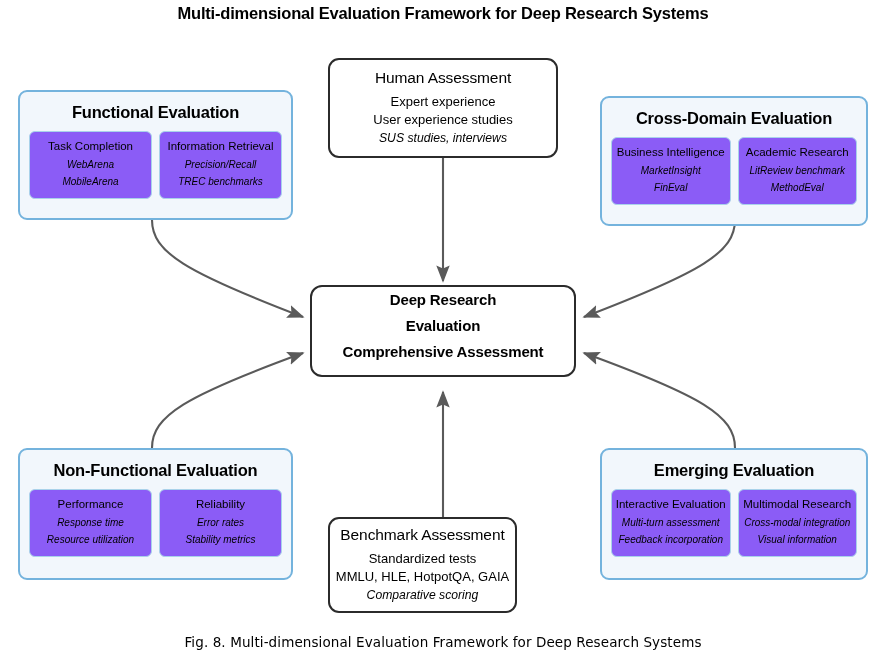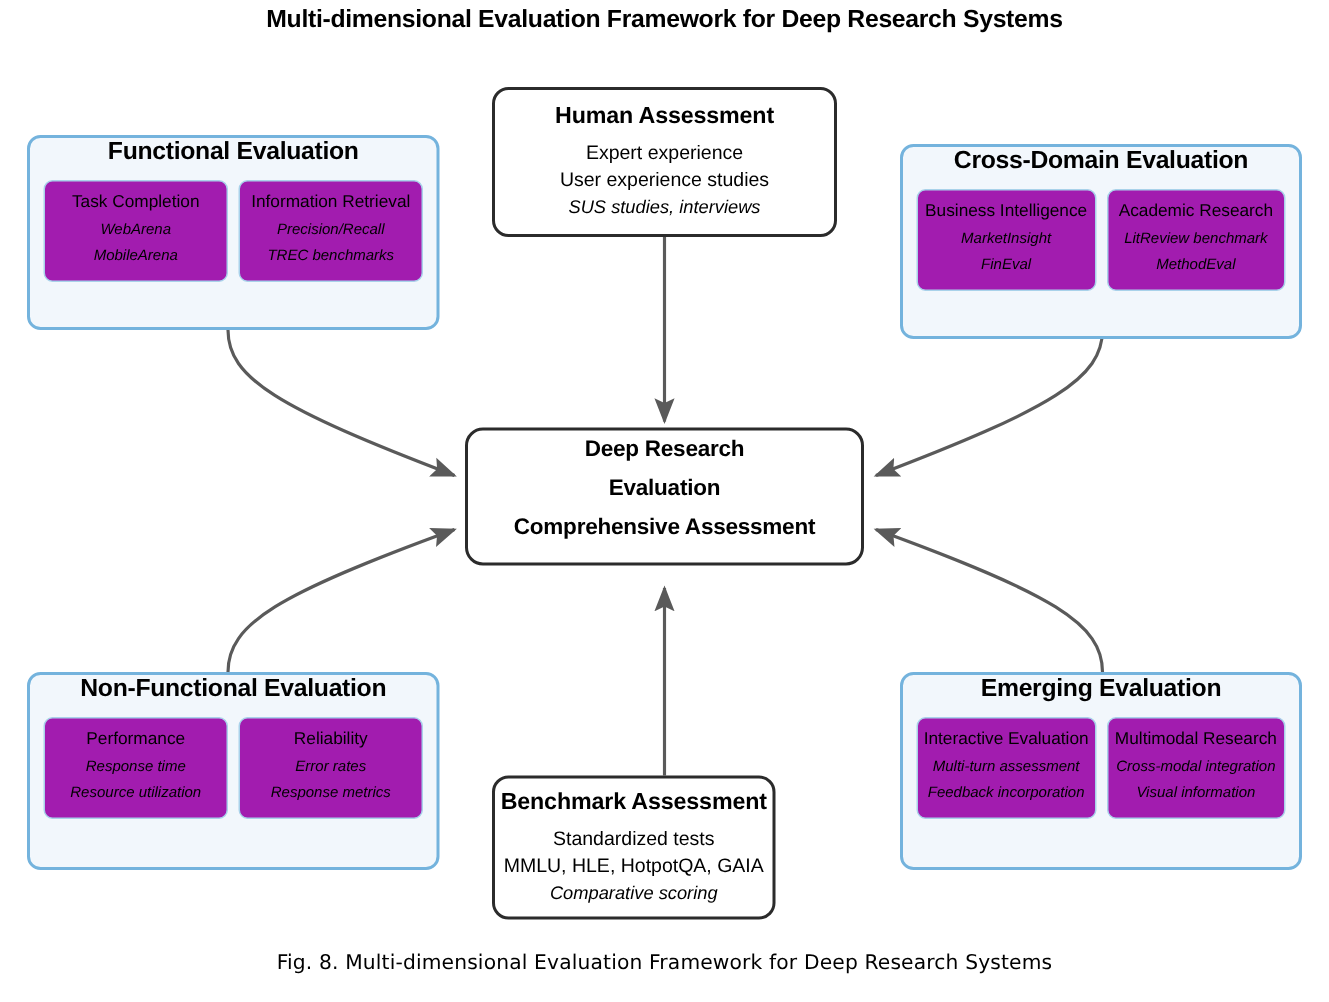--- a/index.html
+++ b/index.html
@@ -58,36 +58,37 @@
     background: #f2f7fc;
     border: 2.5px solid #74b3dd;
     border-radius: 9px;
     display: flex;
     flex-direction: column;
     align-items: center;
   }
   .panel-title {
     font-size: 16.5px;
     font-weight: bold;
+    margin-top: 11px;
     margin-bottom: 9px;
     letter-spacing: -0.2px;
     white-space: nowrap;
   }
   .panel-subboxes {
     display: flex;
     flex-direction: row;
     gap: 7px;
     width: 100%;
     box-sizing: border-box;
     padding: 0 9px 10px 9px;
     justify-content: center;
   }
   .subbox {
     box-sizing: border-box;
-    background: #a21caf;
+    background: #8b5cf6;
     border: 1.3px solid #a9d2ea;
     border-radius: 6px;
     flex: 1 1 0;
     min-width: 0;
     padding: 7px 3px 8px 3px;
     text-align: center;
   }
   .subbox-title {
     font-size: 11.5px;
     line-height: 1.35;
@@ -108,21 +109,21 @@
     background: #ffffff;
     border: 2.2px solid #2b2b2b;
     border-radius: 11px;
     display: flex;
     flex-direction: column;
     align-items: center;
     justify-content: center;
   }
   .darkbox-title {
     font-size: 15.5px;
-    font-weight: bold;
+    font-weight: normal;
     letter-spacing: -0.1px;
     margin-bottom: 6px;
     white-space: nowrap;
   }
   .darkbox-line {
     font-size: 13px;
     line-height: 1.42;
     white-space: nowrap;
   }
   .darkbox-line.italic {
@@ -226,21 +227,21 @@
     <div class="panel-title">Non-Functional Evaluation</div>
     <div class="panel-subboxes">
       <div class="subbox">
         <div class="subbox-title">Performance</div>
         <div class="subbox-item">Response time</div>
         <div class="subbox-item">Resource utilization</div>
       </div>
       <div class="subbox">
         <div class="subbox-title">Reliability</div>
         <div class="subbox-item">Error rates</div>
-        <div class="subbox-item">Response metrics</div>
+        <div class="subbox-item">Stability metrics</div>
       </div>
     </div>
   </div>
 
   <div class="panel" style="left:600px; top:448px; width:268px; height:132px;align-items:center;">
     <div class="panel-title">Emerging Evaluation</div>
     <div class="panel-subboxes">
       <div class="subbox">
         <div class="subbox-title">Interactive Evaluation</div>
         <div class="subbox-item">Multi-turn assessment</div>

